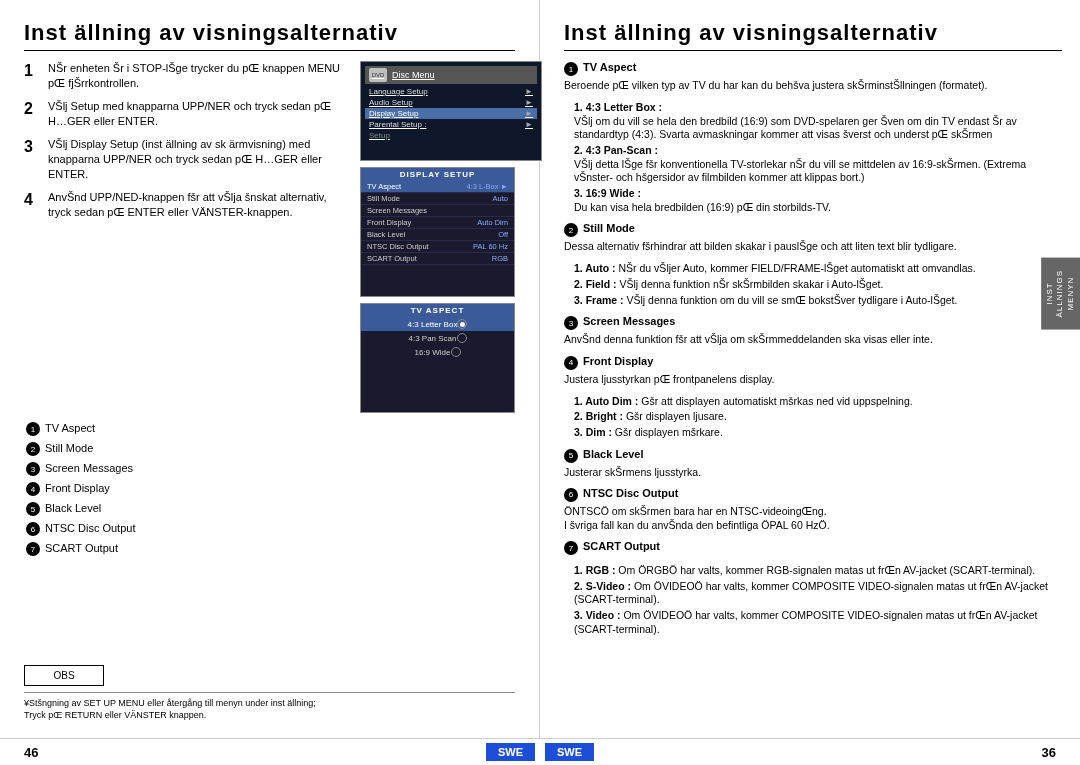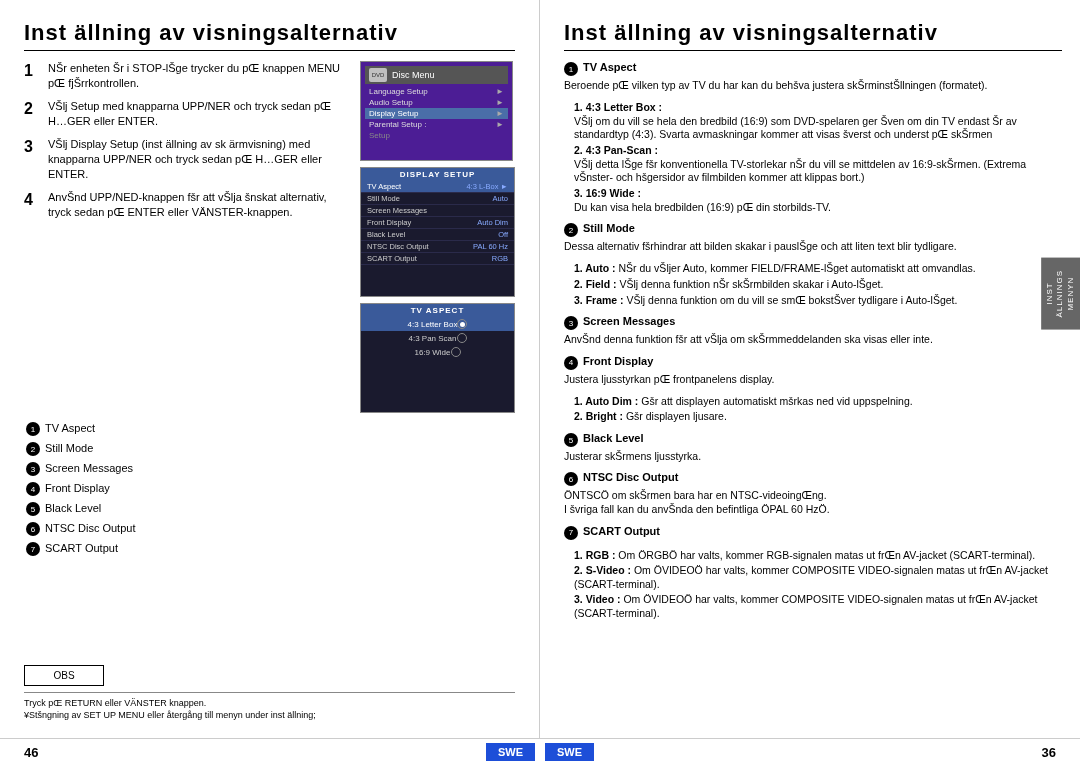--- a/index.html
+++ b/index.html
@@ -87,24 +87,25 @@
     }
 
     .screenshot-box {
       border: 1px solid #888;
       background: #f0f0f0;
       font-size: 8px;
       position: relative;
     }
 
     .dvd-menu-screen {
-      width: 153px;
+      width: 182px;
       height: 100px;
-      background: #4c1d95;
-      color: #fff;
+      background: #0f172a;
+      color: #fff;
+      text-decoration: underline;
     }
 
     .dvd-menu-inner {
       padding: 4px;
     }
 
     .dvd-menu-topbar {
       background: #555;
       padding: 2px 4px;
       font-size: 9px;
@@ -493,22 +494,22 @@
       </div>
     </div>
 
     <div style="flex:1"></div>
 
     <div class="obs-box">
       <span>OBS</span>
     </div>
 
     <div class="footnote">
+      <div>¥Stšngning av SET UP MENU eller  återgång till menyn under inst  ällning;</div>
       <div>Tryck pŒ RETURN eller VÄNSTER knappen.</div>
-      <div>¥Stšngning av SET UP MENU eller  återgång till menyn under inst  ällning;</div>
     </div>
   </div>
 
   <div class="right-page">
     <div class="page-title">
       <span>Inst</span><span>  ällning av visningsalternativ</span>
     </div>
 
     <div class="right-content">
 
@@ -548,20 +549,21 @@
 
       <div class="right-section">
         <div style="display:flex;align-items:flex-start;margin-bottom:2px;">
           <span class="circle-num">4</span>
           <strong>Front Display</strong>
         </div>
         <p>Justera ljusstyrkan pŒ frontpanelens display.</p>
         <div class="sub-items">
           <div class="sub-item"><strong>1. Auto Dim :</strong> Gšr att displayen automatiskt mšrkas ned vid uppspelning.</div>
           <div class="sub-item"><strong>2. Bright :</strong> Gšr displayen ljusare.</div>
+          <div class="sub-item"><strong>3. Dim :</strong> Gšr displayen mšrkare.</div>
         </div>
       </div>
 
       <div class="right-section">
         <div style="display:flex;align-items:flex-start;margin-bottom:2px;">
           <span class="circle-num">5</span>
           <strong>Black Level</strong>
         </div>
         <p>Justerar skŠrmens ljusstyrka.</p>
       </div>

